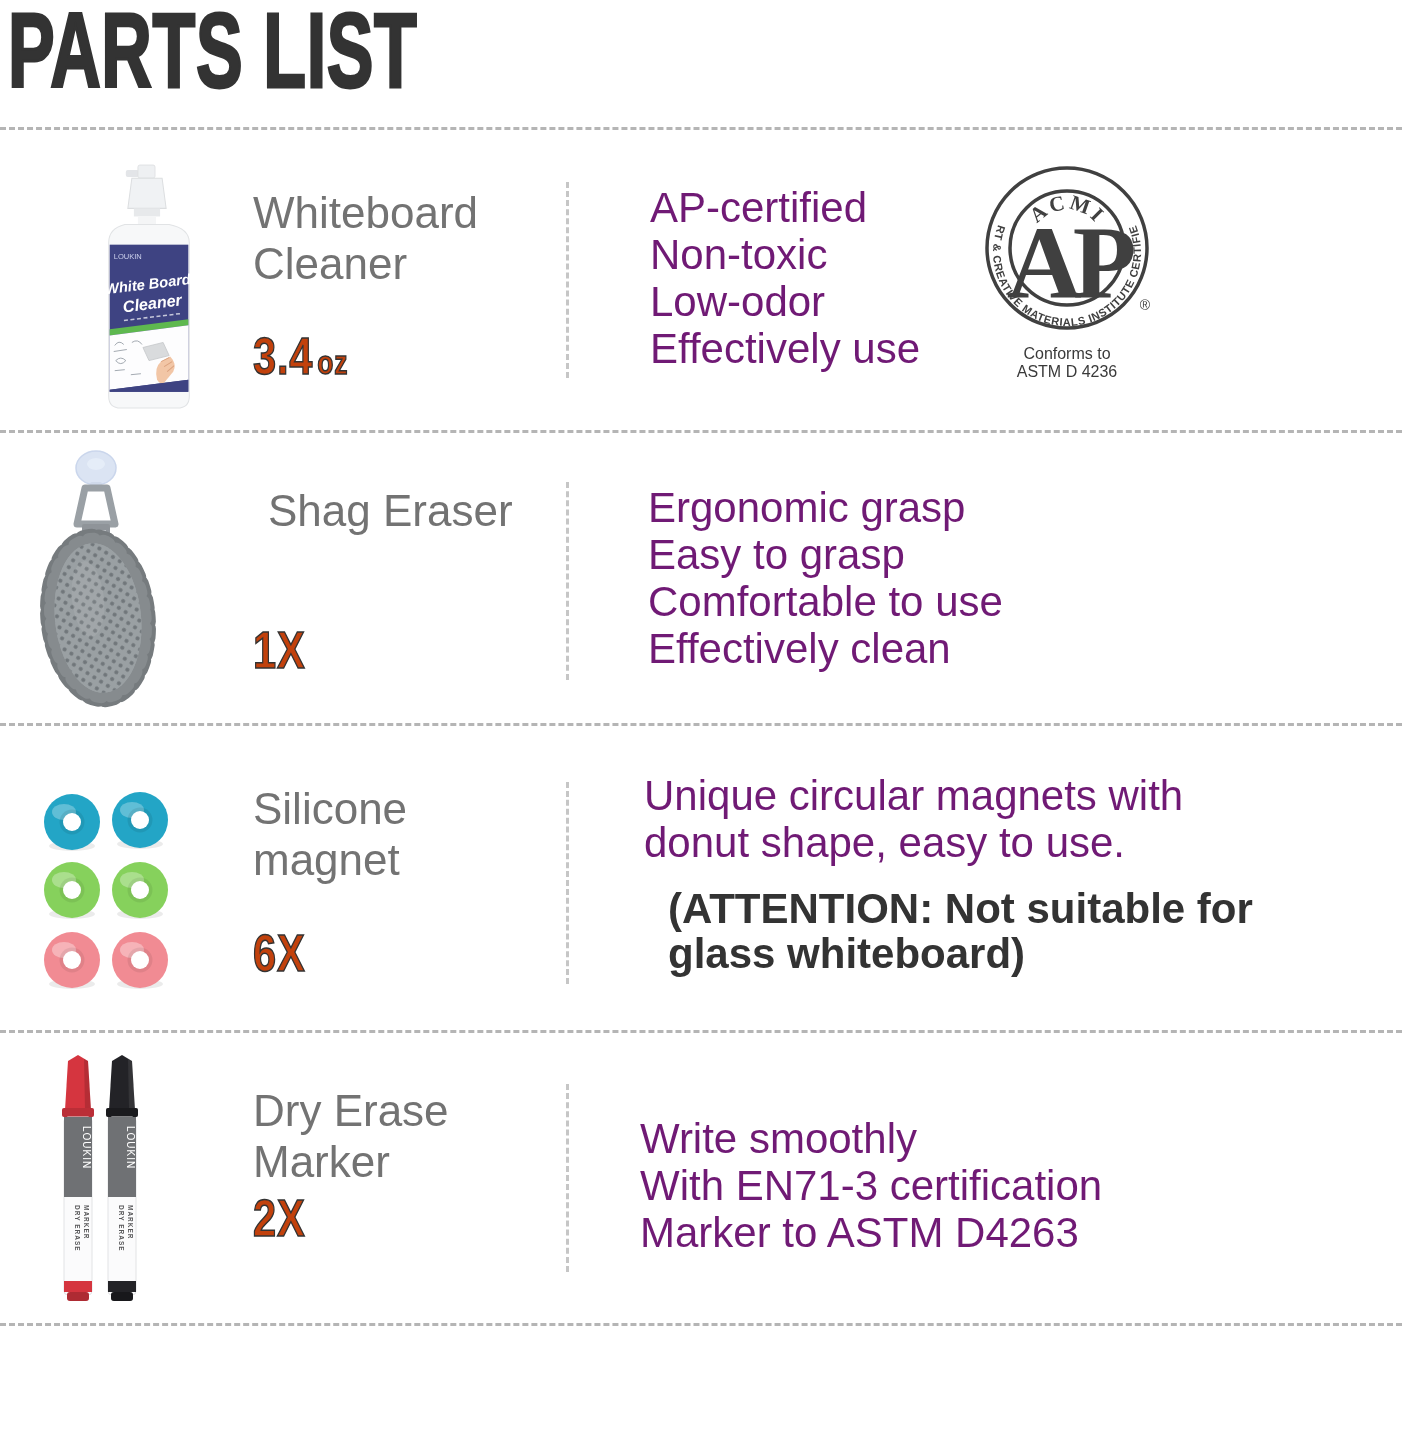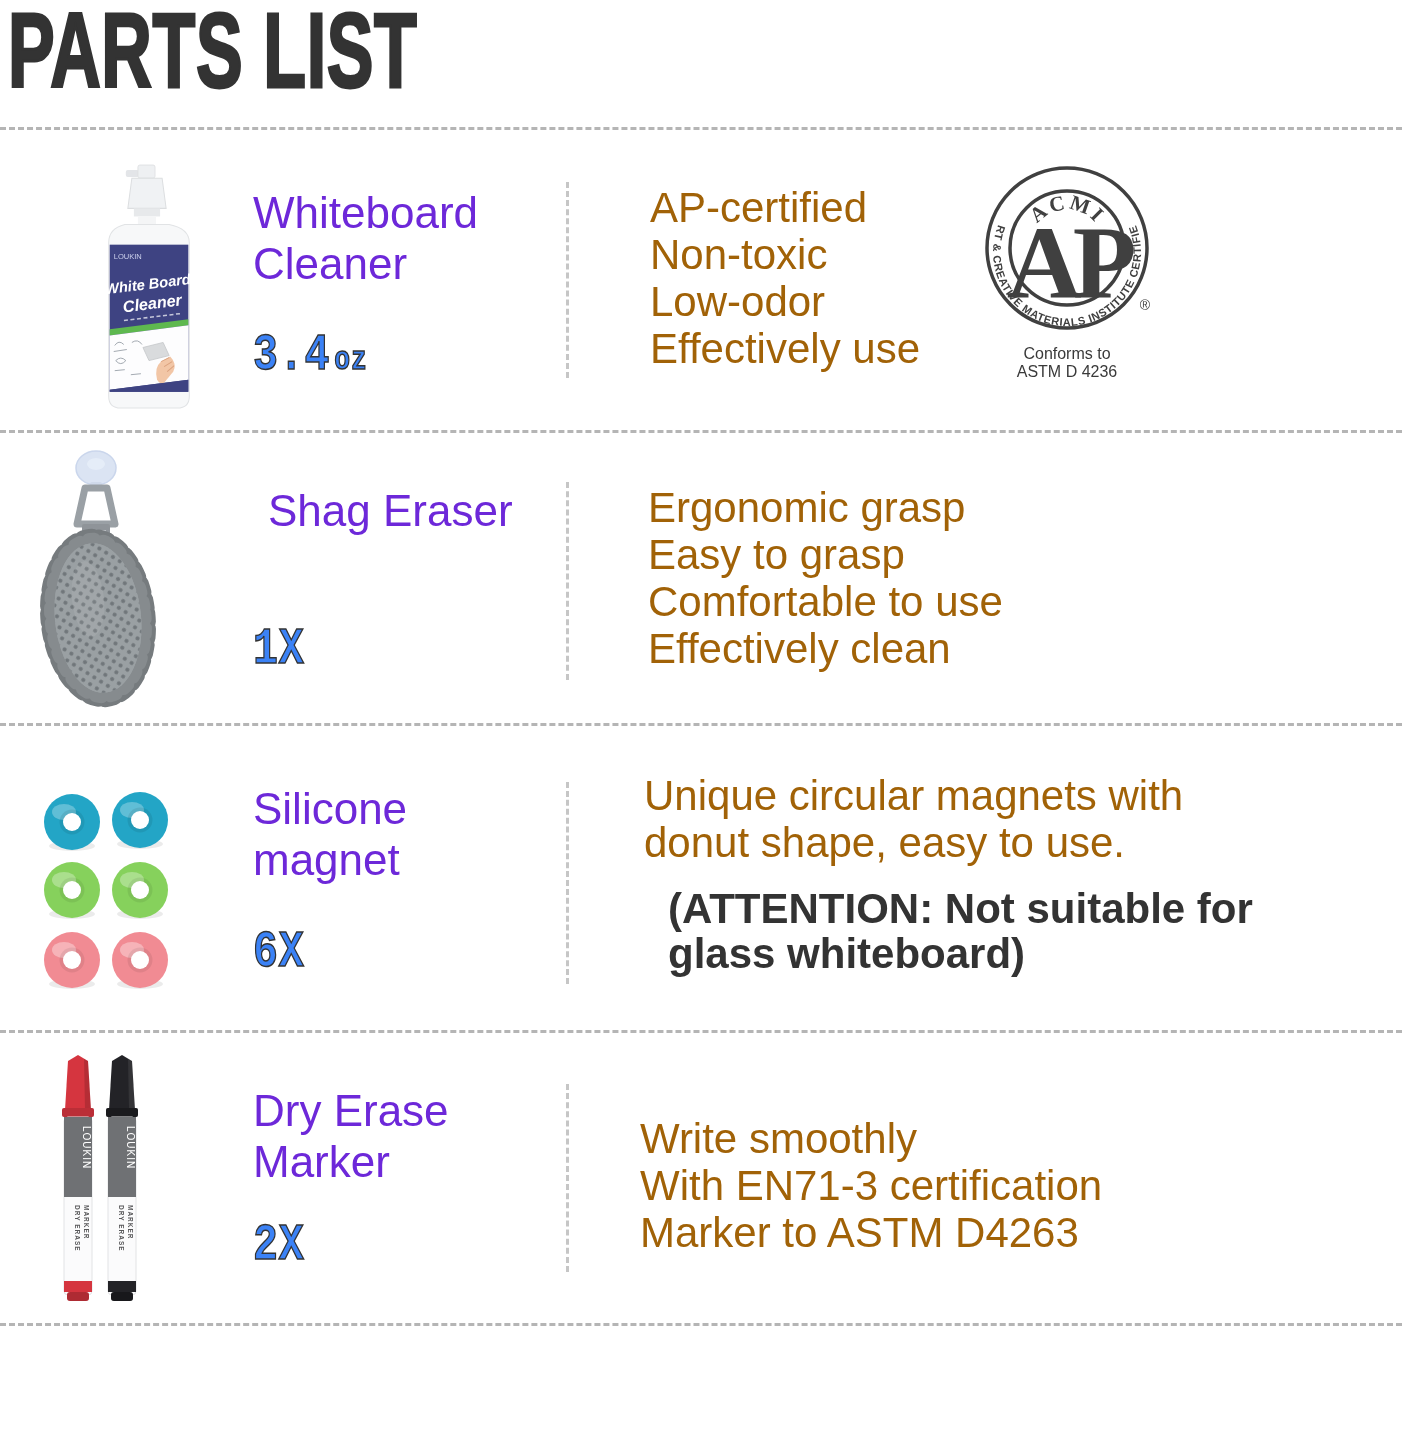--- a/index.html
+++ b/index.html
@@ -3,26 +3,26 @@
 <meta charset="utf-8">
 <style>
   html,body{margin:0;padding:0;background:#fff;}
   .canvas{position:relative;width:1402px;height:1449px;background:#ffffff;overflow:hidden;
           font-family:"Liberation Sans",sans-serif;color:#3a3a3a;}
   .title{position:absolute;left:8px;top:-10px;white-space:nowrap;color:#333333;}
   .title .cond{display:inline-block;transform:scaleX(.66);transform-origin:0 0;
                font-size:106px;font-weight:700;letter-spacing:1px;-webkit-text-stroke:3px #333333;}
   .hline{position:absolute;left:0;width:1402px;height:0;border-top:3px dashed #b5b5b5;}
   .vline{position:absolute;width:0;border-left:3px dashed #c6c6c6;}
-  .name{position:absolute;font-size:44px;line-height:51px;color:#6d28d9;}
-  .qty{position:absolute;color:#3b82f6;white-space:nowrap;font-family:Liberation Mono, monospace;}
+  .name{position:absolute;font-size:44px;line-height:51px;color:#737373;}
+  .qty{position:absolute;color:#c2410c;white-space:nowrap;}
   .qty .cond2{display:inline-block;transform:scaleX(.8);transform-origin:0 0;
               font-size:52px;font-weight:700;letter-spacing:1px;-webkit-text-stroke:1.5px #333333;}
   .qty .unit{font-size:33px;margin-left:5px;}
-  .desc{position:absolute;font-size:42px;line-height:47px;color:#a16207;white-space:nowrap;}
+  .desc{position:absolute;font-size:42px;line-height:47px;color:#701a75;white-space:nowrap;}
   .desc-bold{position:absolute;font-size:42px;line-height:45px;color:#333333;font-weight:700;white-space:nowrap;margin-left:24px;}
   .art{position:absolute;}
   svg text{font-family:"Liberation Sans",sans-serif;}
   svg .serif{font-family:"Liberation Serif",serif;}
 </style>
 </head>
 <body>
 
 <div class="canvas">
 
@@ -233,21 +233,21 @@
       <rect x="4" y="229" width="28" height="11" fill="#232327"></rect>
       <rect x="7" y="240" width="22" height="9" rx="3" fill="#232327"></rect>
       <rect x="7" y="240" width="22" height="9" rx="3" fill="rgba(0,0,0,0.3)"></rect>
     </g>
   </svg>
 
   <div class="name" style="left:253px;top:1085px">
     <div>Dry Erase</div>
     <div>Marker</div>
   </div>
-  <div class="qty" style="left:253px;top:1216px">
+  <div class="qty" style="left:253px;top:1188px">
     <span class="cond2">2X</span>
   </div>
   <div class="vline" style="left:566px;top:1084px;height:188px"></div>
   <div class="desc" style="left:640px;top:1115px">
     <div>Write smoothly</div>
     <div>With EN71-3 certification</div>
     <div>Marker to ASTM D4263</div>
   </div>
 
 </div>

